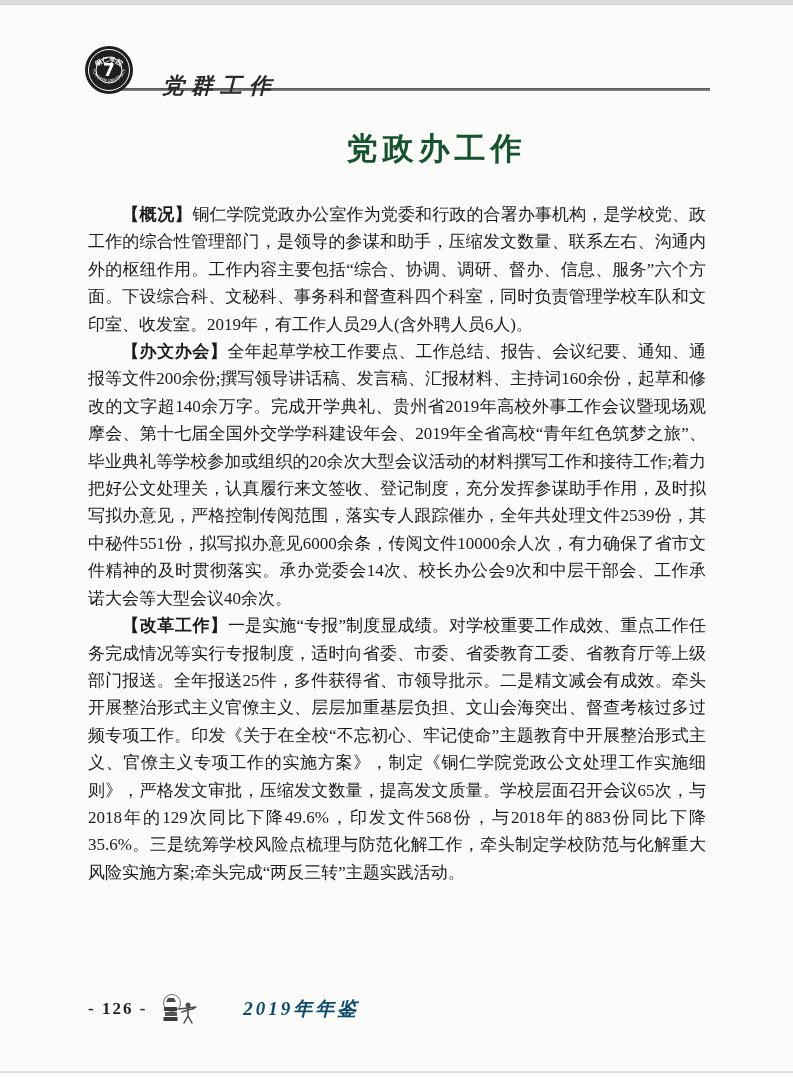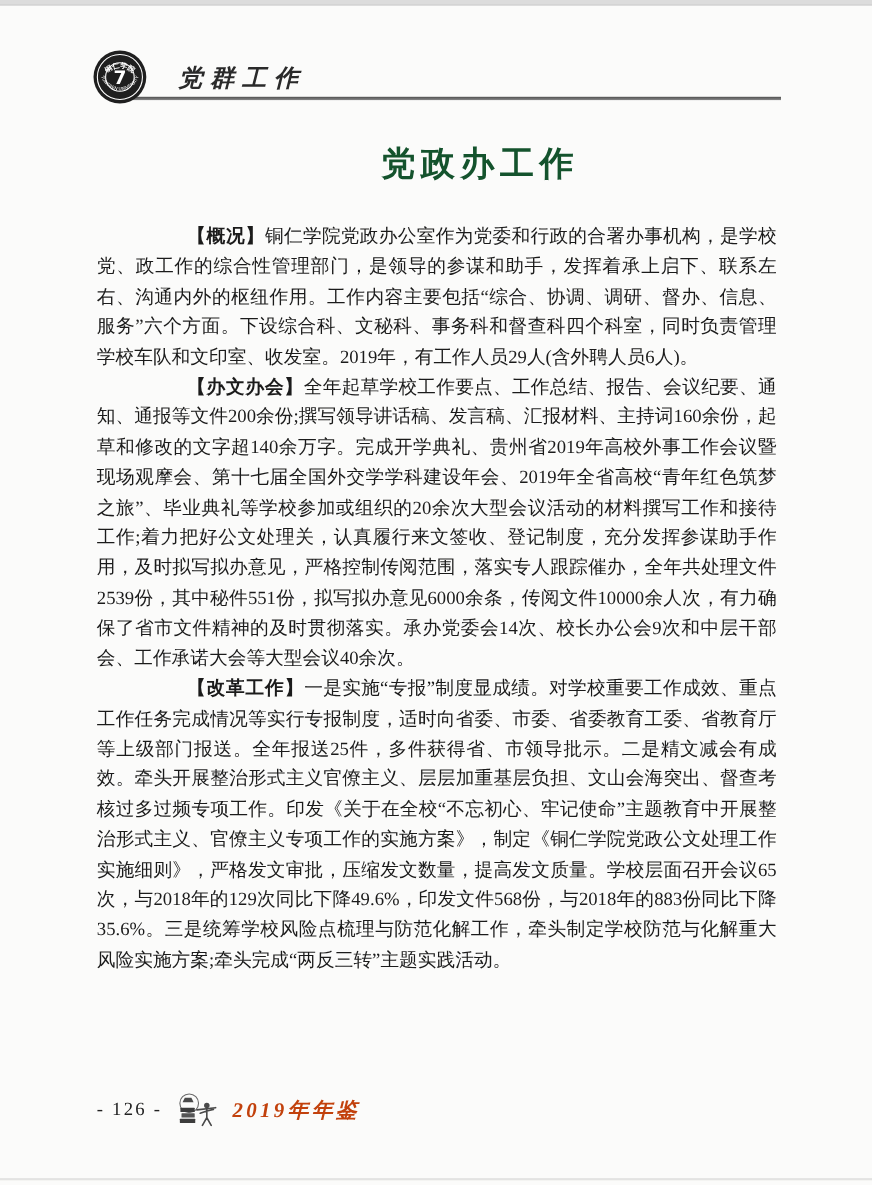--- a/index.html
+++ b/index.html
@@ -20,21 +20,21 @@
     background: #e3e3e2;
   }
 
   
   .page-header { position: absolute; top: 0; left: 0; width: 100%; height: 120px; }
   .seal {
     position: absolute; left: 84px; top: 45px;
     width: 50px; height: 50px; z-index: 2;
   }
   .section-title {
-    position: absolute; left: 162px; top: 56px;
+    position: absolute; left: 162px; top: 71px;
     font-size: 22px; font-style: italic; font-weight: 600;
     letter-spacing: 7px; color: #2a2a2a; z-index: 2;
   }
   .header-rule {
     position: absolute; left: 108px; top: 88px;
     width: 602px; height: 3px;
     background: linear-gradient(#4f4f4f, #8a8a8a);
   }
 
   
@@ -48,33 +48,33 @@
 
   
   .body-text {
     position: absolute; left: 88px; top: 201px; width: 618px;
     font-size: 17px; line-height: 27.4px;
     text-align: justify;
   }
   .para { margin: 0; text-indent: 2em; }
   .para-label {
     font-family: "Liberation Sans", "DejaVu Sans", sans-serif;
-    font-weight: 700; letter-spacing: 0.5px; margin-left: 48px;
+    font-weight: 700; letter-spacing: 0.5px;
   }
 
   
   .page-footer {
     position: absolute; left: 88px; top: 992px; width: 618px;
     display: flex; align-items: center; gap: 10px;
   }
-  .page-number { font-size: 17px; letter-spacing: 2px; color: #222; }
+  .page-number { font-size: 17px; letter-spacing: 2px; color: #222; font-weight: bold; }
   .mascot { display: inline-block; width: 44px; height: 34px; }
   .yearbook-label {
     font-size: 19px; font-weight: 700; font-style: italic;
-    letter-spacing: 3px; color: #c2410c;
+    letter-spacing: 3px; color: #0c4a6e; margin-left: 32px;
   }
 </style>
 </head>
 <body>
 
 <div class="scan-edge-top"></div>
 
 <header class="page-header">
   <span class="seal">
     <svg viewBox="0 0 100 100" width="50" height="50" aria-hidden="true">
@@ -94,21 +94,21 @@
       </text>
     </svg>
   </span>
   <span class="section-title">党群工作</span>
   <div class="header-rule"></div>
 </header>
 
 <h1 class="doc-title">党政办工作</h1>
 
 <main class="body-text">
-  <p class="para"><span class="para-label">【概况】</span><span>铜仁学院党政办公室作为党委和行政的合署办事机构，是学校党、政工作的综合性管理部门，是领导的参谋和助手，发挥着承上启下、联系左右、沟通内外的枢纽作用。工作内容主要包括“综合、协调、调研、督办、信息、服务”六个方面。下设综合科、文秘科、事务科和督查科四个科室，同时负责管理学校车队和文印室、收发室。2019年，有工作人员29人(含外聘人员6人)。</span></p>
+  <p class="para"><span class="para-label">【概况】</span><span>铜仁学院党政办公室作为党委和行政的合署办事机构，是学校党、政工作的综合性管理部门，是领导的参谋和助手，压缩发文数量、联系左右、沟通内外的枢纽作用。工作内容主要包括“综合、协调、调研、督办、信息、服务”六个方面。下设综合科、文秘科、事务科和督查科四个科室，同时负责管理学校车队和文印室、收发室。2019年，有工作人员29人(含外聘人员6人)。</span></p>
   <p class="para"><span class="para-label">【办文办会】</span><span>全年起草学校工作要点、工作总结、报告、会议纪要、通知、通报等文件200余份;撰写领导讲话稿、发言稿、汇报材料、主持词160余份，起草和修改的文字超140余万字。完成开学典礼、贵州省2019年高校外事工作会议暨现场观摩会、第十七届全国外交学学科建设年会、2019年全省高校“青年红色筑梦之旅”、毕业典礼等学校参加或组织的20余次大型会议活动的材料撰写工作和接待工作;着力把好公文处理关，认真履行来文签收、登记制度，充分发挥参谋助手作用，及时拟写拟办意见，严格控制传阅范围，落实专人跟踪催办，全年共处理文件2539份，其中秘件551份，拟写拟办意见6000余条，传阅文件10000余人次，有力确保了省市文件精神的及时贯彻落实。承办党委会14次、校长办公会9次和中层干部会、工作承诺大会等大型会议40余次。</span></p>
   <p class="para"><span class="para-label">【改革工作】</span><span>一是实施“专报”制度显成绩。对学校重要工作成效、重点工作任务完成情况等实行专报制度，适时向省委、市委、省委教育工委、省教育厅等上级部门报送。全年报送25件，多件获得省、市领导批示。二是精文减会有成效。牵头开展整治形式主义官僚主义、层层加重基层负担、文山会海突出、督查考核过多过频专项工作。印发《关于在全校“不忘初心、牢记使命”主题教育中开展整治形式主义、官僚主义专项工作的实施方案》，制定《铜仁学院党政公文处理工作实施细则》，严格发文审批，压缩发文数量，提高发文质量。学校层面召开会议65次，与2018年的129次同比下降49.6%，印发文件568份，与2018年的883份同比下降35.6%。三是统筹学校风险点梳理与防范化解工作，牵头制定学校防范与化解重大风险实施方案;牵头完成“两反三转”主题实践活动。</span></p>
 </main>
 
 <footer class="page-footer">
   <span class="page-number">- 126 -</span>
   <span class="mascot">
     <svg viewBox="0 0 88 68" width="44" height="34" aria-hidden="true">
       <circle cx="30" cy="22" r="17" fill="none" stroke="#6a6a6a" stroke-width="2"></circle>
       <rect x="14" y="30" width="26" height="8" rx="1" fill="#3c3c3c"></rect>

